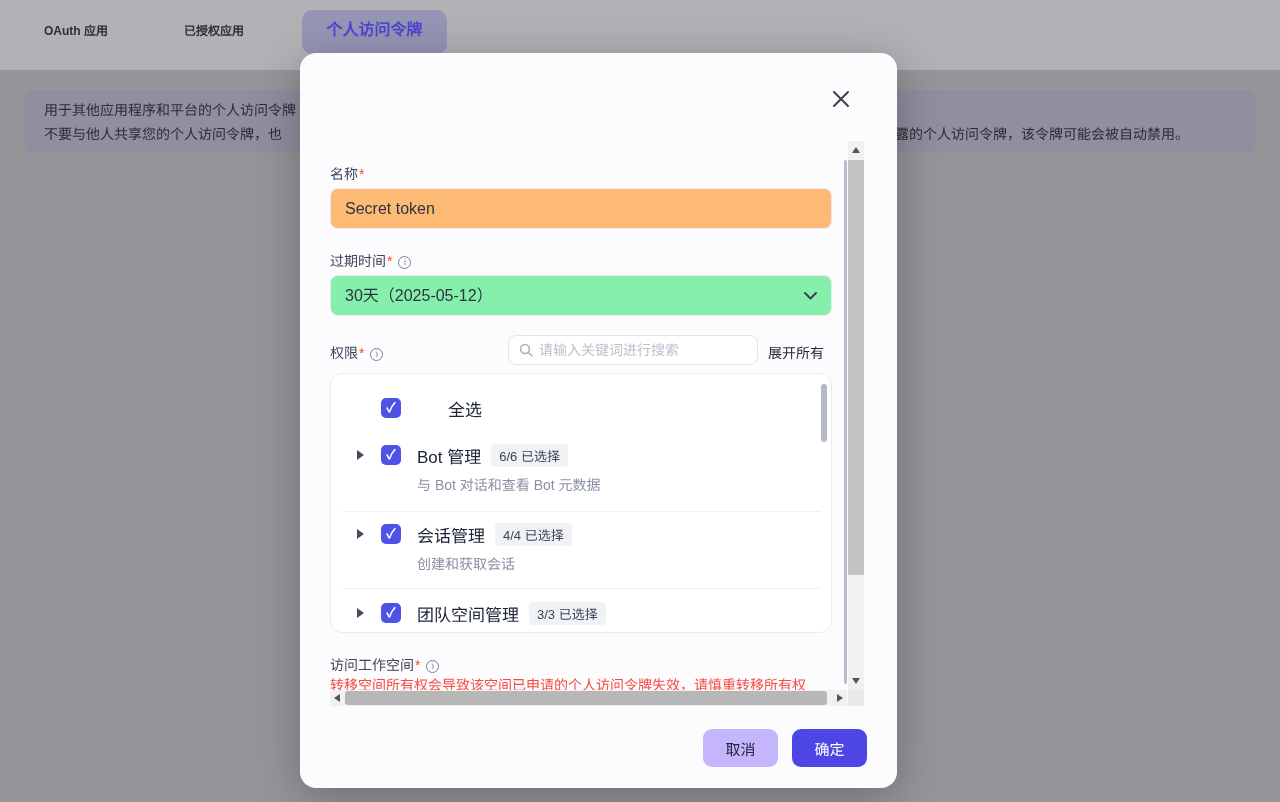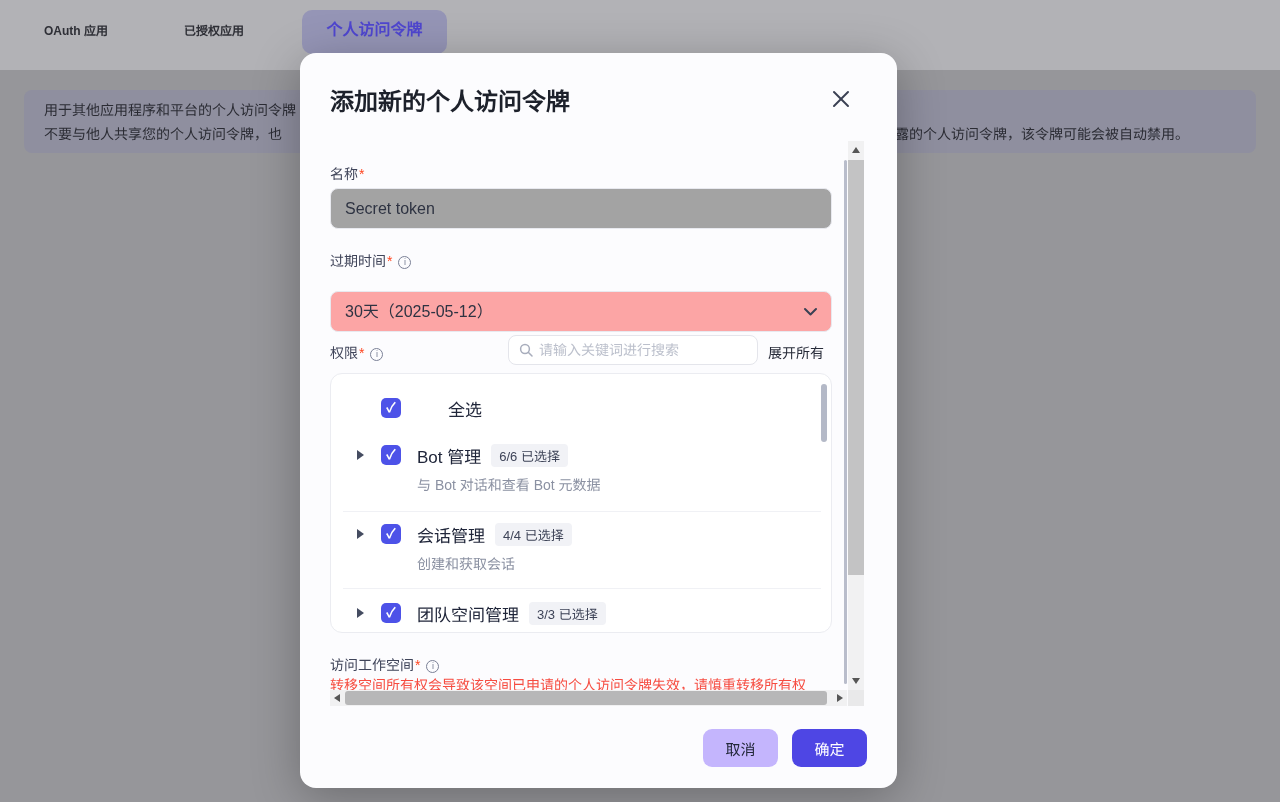--- a/index.html
+++ b/index.html
@@ -27,25 +27,25 @@
   .close-btn { position:absolute; left:528px; top:33px; width:26px; height:26px; cursor:pointer;
                display:flex; align-items:center; justify-content:center; }
 
   .field-label { position:absolute; font-size:14px; font-weight:500; color:#40455a; }
   .req { color:#ff441e; margin-left:1px; }
   .info-i { display:inline-block; width:13px; height:13px; border:1px solid #7a8096; border-radius:50%;
             font-size:9px; line-height:11px; text-align:center; color:#7a8096; margin-left:6px;
             vertical-align:1px; font-style:normal; }
 
   .text-input { position:absolute; left:30px; top:135px; width:502px; height:41px; border:1px solid #e8e9ef;
-                border-radius:8px; background:#a3a3a3; font-size:16px; color:#2e3342; padding:0 14px;
+                border-radius:8px; background:#fdba74; font-size:16px; color:#2e3342; padding:0 14px;
                 font-family:"Liberation Sans", sans-serif; outline:none; }
 
   .select-box { position:absolute; left:30px; top:222px; width:502px; height:41px; border:1px solid #e8e9ef;
-                border-radius:8px; background:#fca5a5; cursor:pointer;margin-top:16px; }
+                border-radius:8px; background:#86efac; cursor:pointer; }
   .select-value { position:absolute; left:14px; top:0; line-height:39px; font-size:16px; color:#2e3342; }
   .select-chevron { position:absolute; right:13px; top:12px; }
 
   .search-box { position:absolute; left:208px; top:282px; width:250px; height:30px; border:1px solid #e4e5eb;
                 border-radius:8px; background:#fff; }
   .search-box svg { position:absolute; left:10px; top:7px; }
   .search-input { position:absolute; left:30px; top:0; width:210px; height:28px; border:none; outline:none;
                   font-size:14px; color:#40455a; background:transparent; font-family:"Liberation Sans", sans-serif; }
   .search-input::placeholder { color:#bcc0cc; }
   .expand-all { position:absolute; left:468px; top:289px; font-size:14px; font-weight:500; color:#272b39; cursor:pointer; }
@@ -98,21 +98,20 @@
   <div class="tab-pill">个人访问令牌</div>
 
   <div class="banner">
     <div class="banner-l1">用于其他应用程序和平台的个人访问令牌</div>
     <div class="banner-l2">不要与他人共享您的个人访问令牌，也</div>
     <div class="banner-l2r">露的个人访问令牌，该令牌可能会被自动禁用。</div>
   </div>
 
   <div class="modal">
 
-    <div class="modal-title">添加新的个人访问令牌</div>
     <div class="close-btn">
       <svg width="18" height="18" viewBox="0 0 18 18">
         <line x1="2" y1="2" x2="16" y2="16" stroke="#3a4053" stroke-width="2" stroke-linecap="round"></line>
         <line x1="16" y1="2" x2="2" y2="16" stroke="#3a4053" stroke-width="2" stroke-linecap="round"></line>
       </svg>
     </div>
 
     <div class="field-label" style="left:30px; top:110px;">
       <span>名称</span><span class="req">*</span>
     </div>

